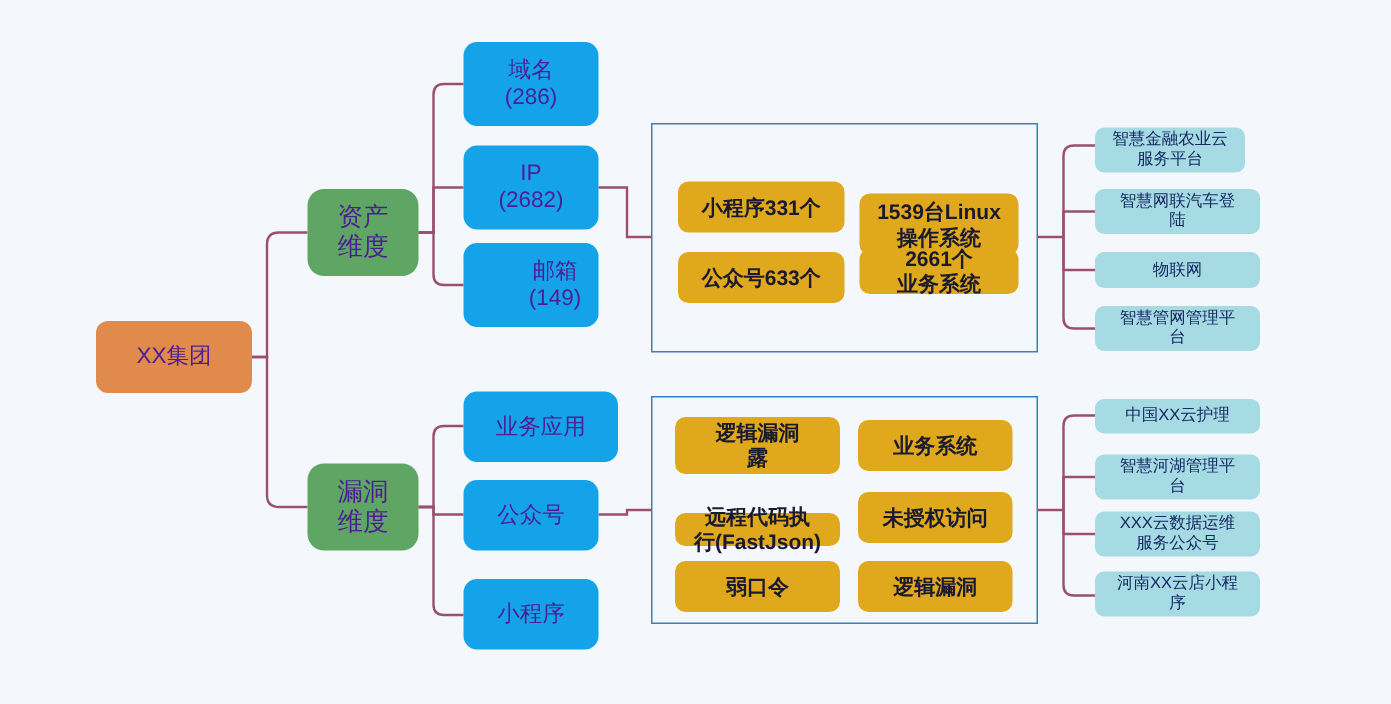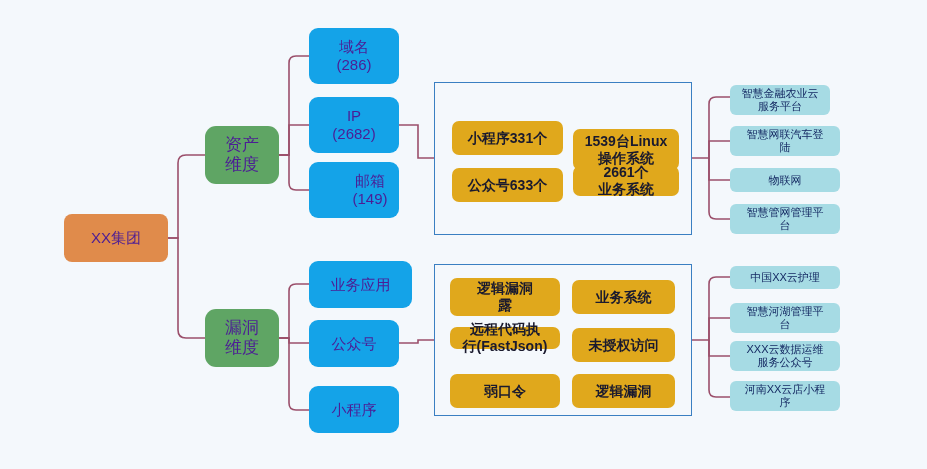--- a/index.html
+++ b/index.html
@@ -149,21 +149,21 @@
 
   <div class="node n-blue" style="left:309px; top:261px; width:103px; height:47px;">业务应用</div>
   <div class="node n-blue" style="left:309px; top:320px; width:90px; height:47px;">公众号</div>
   <div class="node n-blue" style="left:309px; top:386px; width:90px; height:47px;">小程序</div>
 
   <div class="panel" style="left:434px; top:264px; width:258px; height:152px;"></div>
 
   <div class="node n-gold" style="left:450px; top:278px; width:110px; height:38px;">逻辑漏洞
 露</div>
   <div class="node n-gold" style="left:572px; top:280px; width:103px; height:34px;">业务系统</div>
-  <div class="node n-gold" style="left:450px; top:327px; width:110px; height:22px;">远程代码执
+  <div class="node n-gold" style="left:450px; top:342px; width:110px; height:22px;">远程代码执
 行(FastJson)</div>
   <div class="node n-gold" style="left:572px; top:328px; width:103px; height:34px;">未授权访问</div>
   <div class="node n-gold" style="left:450px; top:374px; width:110px; height:34px;">弱口令</div>
   <div class="node n-gold" style="left:572px; top:374px; width:103px; height:34px;">逻辑漏洞</div>
 
   <div class="node n-cyan" style="left:730px; top:266px; width:110px; height:23px;">中国XX云护理</div>
   <div class="node n-cyan" style="left:730px; top:303px; width:110px; height:30px;">智慧河湖管理平
 台</div>
   <div class="node n-cyan" style="left:730px; top:341px; width:110px; height:30px;">XXX云数据运维
 服务公众号</div>

